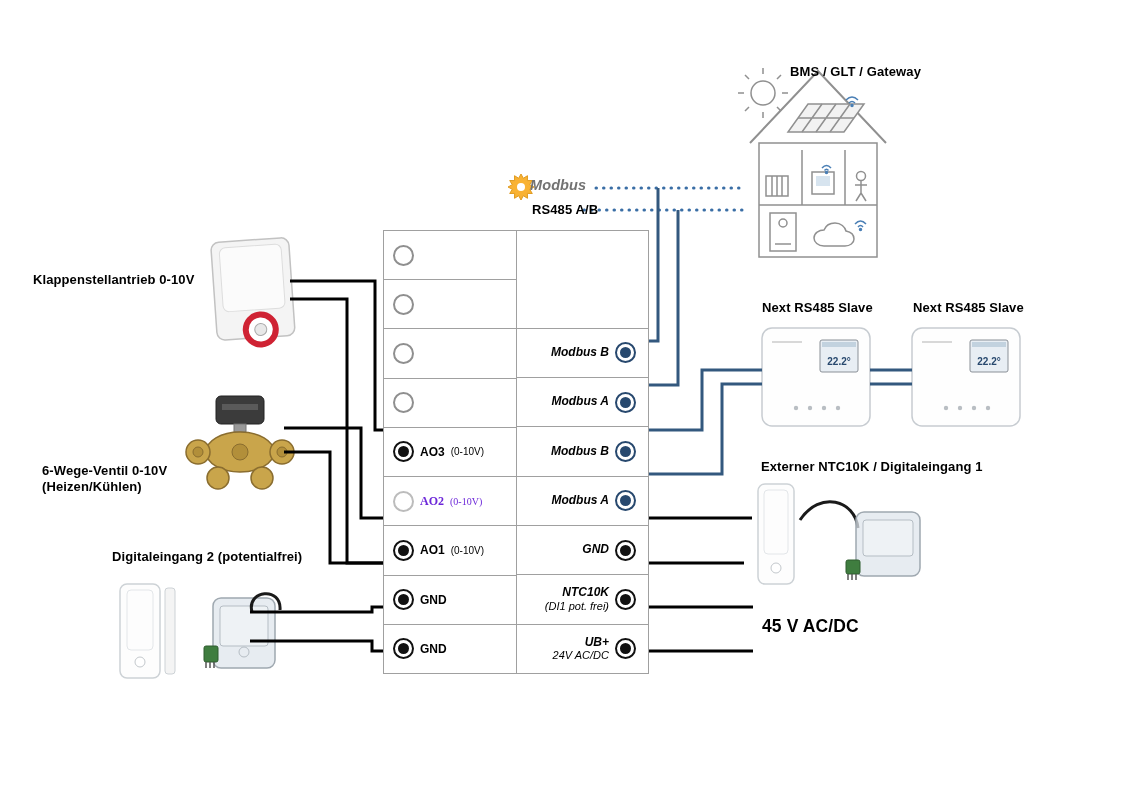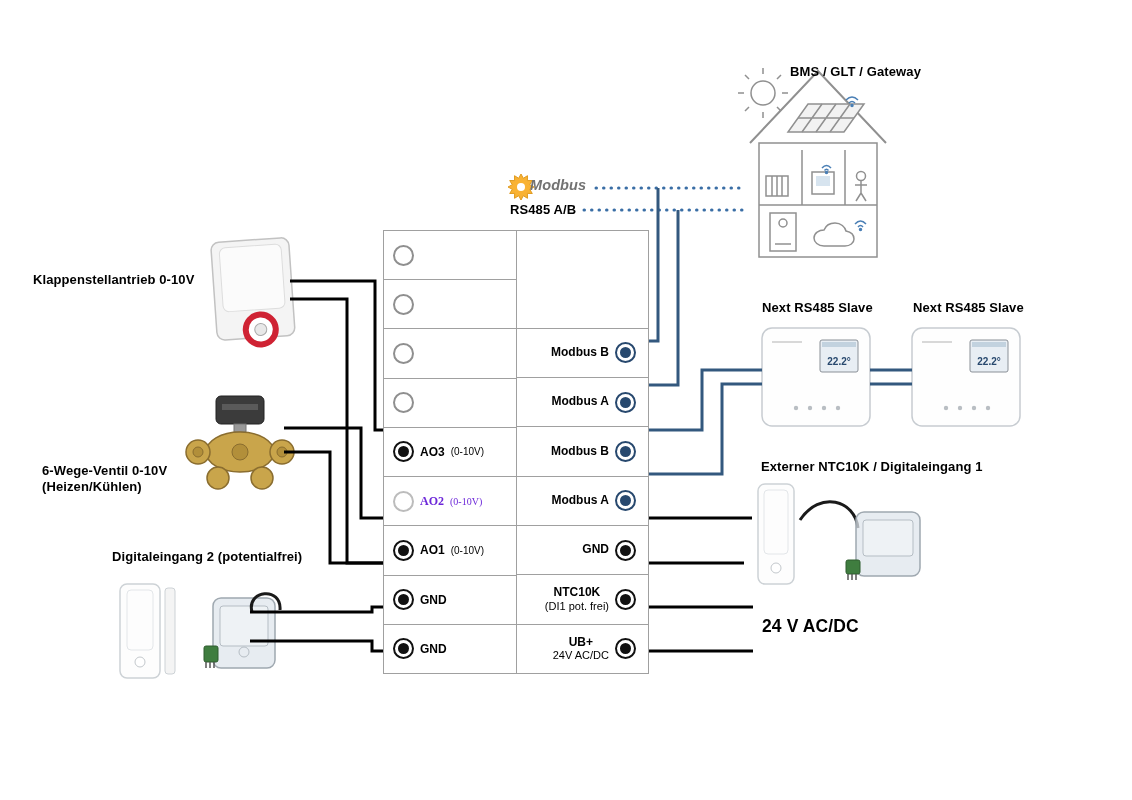--- a/index.html
+++ b/index.html
@@ -21,21 +21,21 @@
   .tcol.right { width:133px; }
   .trow { flex:1; display:flex; align-items:center; gap:6px;
           border-bottom:1px solid #a0a0a0; padding-left:9px; }
   .tcol .trow:last-child { border-bottom:none; }
   .tcol.right .spacer { flex:2; border-bottom:1px solid #a0a0a0; }
   .tcol.right .trow { justify-content:flex-end; padding-left:0; padding-right:12px; }
 
   .tname { font-weight:bold; font-size:12px; white-space:nowrap; }
   .tsub  { font-size:10px; white-space:nowrap; }
   .tsub:empty, .tsub2:empty { display:none; }
-  .rlab { display:flex; flex-direction:column; align-items:center; line-height:1.15; text-align:right; }
+  .rlab { display:flex; flex-direction:column; align-items:flex-end; line-height:1.15; text-align:right;font-style:italic; }
   .tsub2 { font-size:11px; white-space:nowrap; }
   .trow.dis .tname, .trow.dis .tsub { color:#6d28d9;font-family:Liberation Serif, serif; }
 
   .ring { width:21px; height:21px; border-radius:50%; flex:none;
           display:flex; align-items:center; justify-content:center; }
   .ring.open  { border:2px solid #8f8f8f; }
   .ring.dis   { border:2px solid #bcbcbc; }
   .ring.black { border:2.5px solid #111; }
   .ring.black::after { content:""; width:11px; height:11px; border-radius:50%; background:#111; }
   .ring.navy  { border:2.5px solid #27486e; }
@@ -294,23 +294,23 @@
     <span class="line">6-Wege-Ventil 0-10V</span>
     <span class="line">(Heizen/Kühlen)</span>
   </div>
 
   <div class="lbl" style="left:112px; top:549px;">Digitaleingang 2 (potentialfrei)</div>
 
   <div class="lbl" style="left:790px; top:64px;">BMS / GLT / Gateway</div>
 
   <div class="lbl modbus-logo-text" style="left:530px; top:177px;">Modbus</div>
 
-  <div class="lbl" style="left:510px; top:202px;">RS485 A/B</div>
+  <div class="lbl" style="left:532px; top:202px;">RS485 A/B</div>
 
   <div class="lbl" style="left:762px; top:300px;">Next RS485 Slave</div>
 
   <div class="lbl" style="left:913px; top:300px;">Next RS485 Slave</div>
 
   <div class="lbl" style="left:761px; top:459px;">Externer NTC10K / Digitaleingang 1</div>
 
-  <div class="lbl power-lbl" style="left:762px; top:616px;">24 V AC/DC</div>
+  <div class="lbl power-lbl" style="left:762px; top:616px;">45 V AC/DC</div>
 
 </div>
 
 </body></html>

